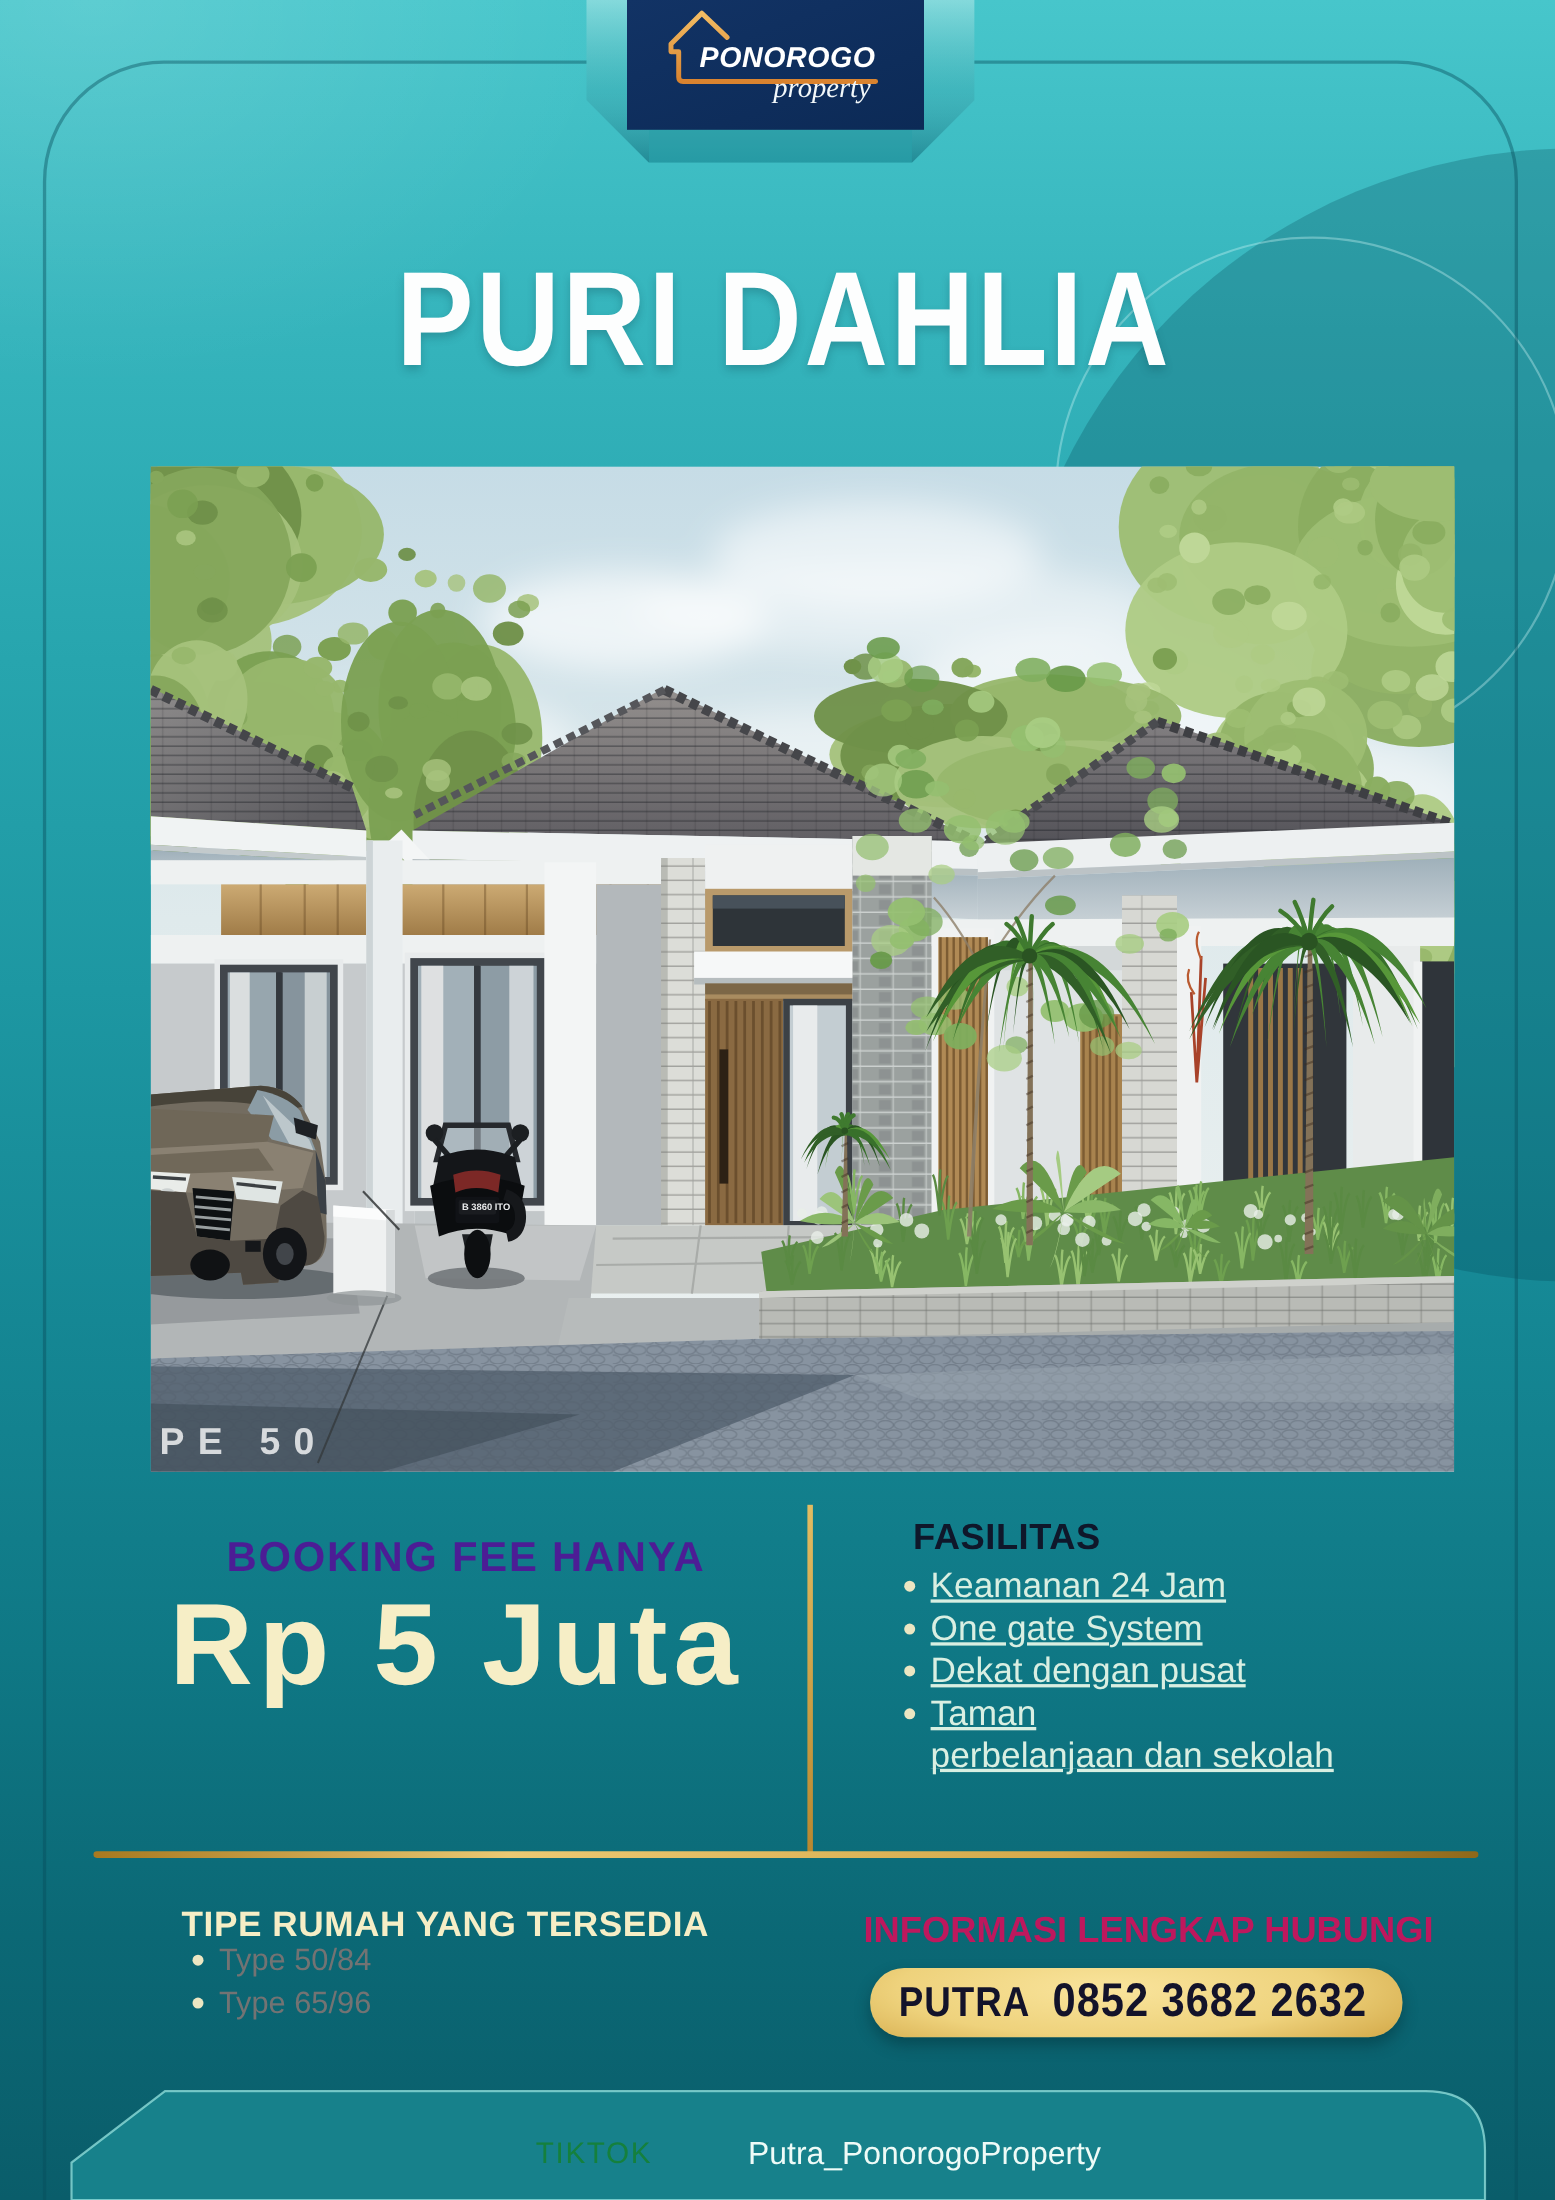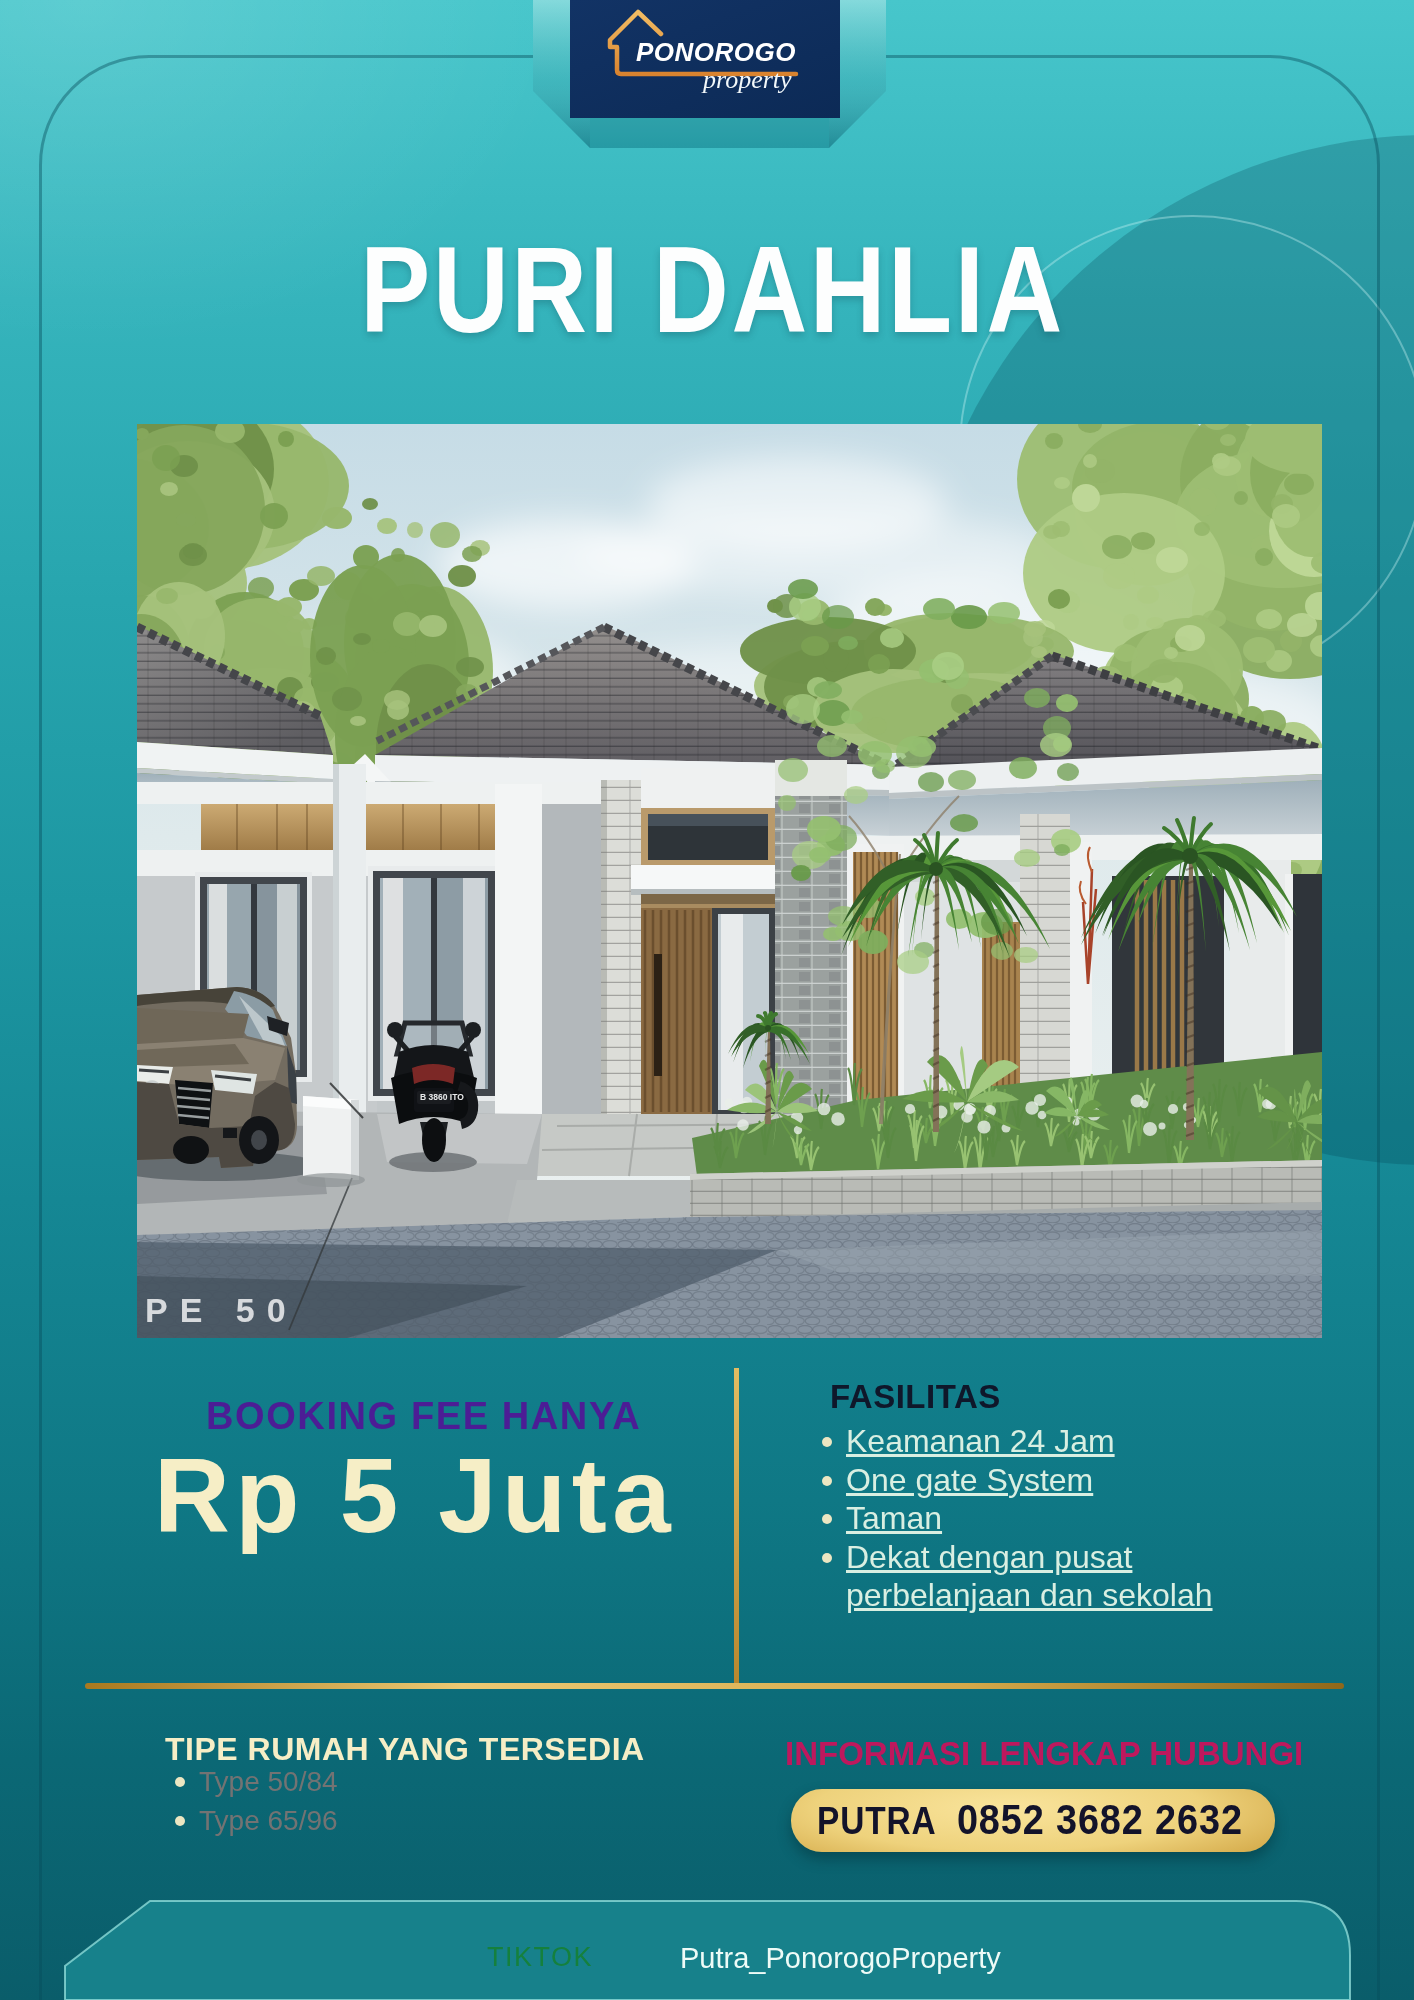--- a/index.html
+++ b/index.html
@@ -1102,22 +1102,22 @@
 
 <div class="abs" style="left:734px;top:1368px;width:5px;height:318px;background:linear-gradient(180deg,#e2bc62,#b8872f);"></div>
 
 <div class="abs" style="left:85px;top:1683px;width:1259px;height:6px;border-radius:3px;background:linear-gradient(90deg,#a8791f,#ecc973 30%,#d4a94a 70%,#8f681a);"></div>
 
 <div class="abs" style="left:830px;top:1378px;font-size:33px;font-weight:bold;color:#0f172a;letter-spacing:0.5px;">FASILITAS</div>
 
 <div class="abs bl" style="left:819px;top:1422px;font-size:32px;color:#d9efe2;line-height:38.6px;text-decoration:underline;">
   <div class="li">Keamanan 24 Jam</div>
   <div class="li">One gate System</div>
+  <div class="li">Dekat dengan pusat</div>
   <div class="li">Taman</div>
-  <div class="li">Dekat dengan pusat</div>
   <div class="nb">perbelanjaan dan sekolah</div>
 </div>
 
 <div class="abs" style="left:165px;top:1731px;font-size:32px;font-weight:bold;color:#f6eec6;letter-spacing:0.5px;">TIPE RUMAH YANG TERSEDIA</div>
 
 <div class="abs bl" style="left:172px;top:1762px;font-size:28px;color:#737373;line-height:39px;">
   <div class="li">Type 50/84</div>
   <div class="li">Type 65/96</div>
 </div>
 

